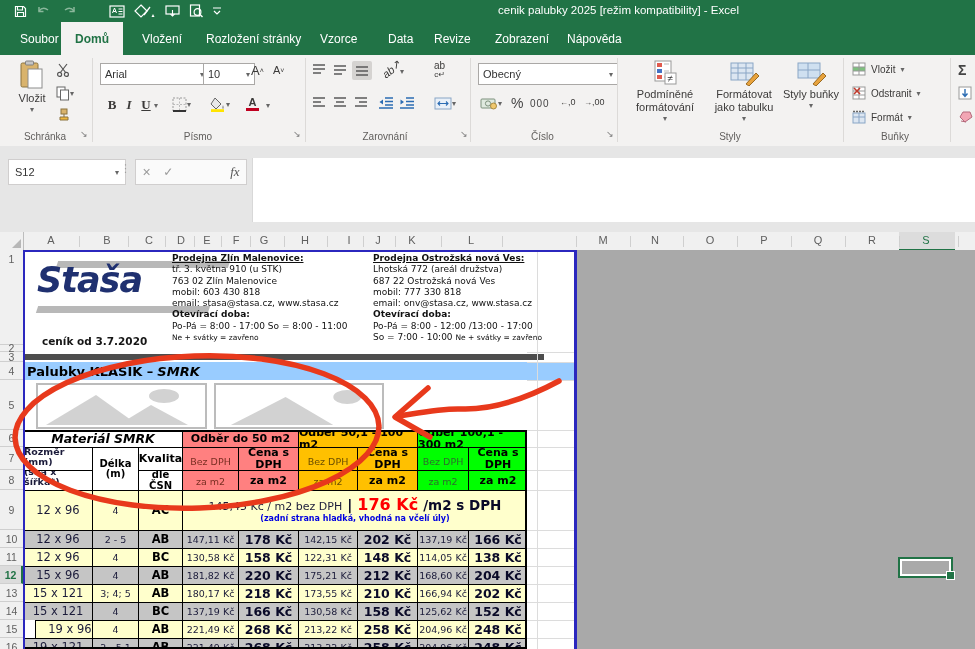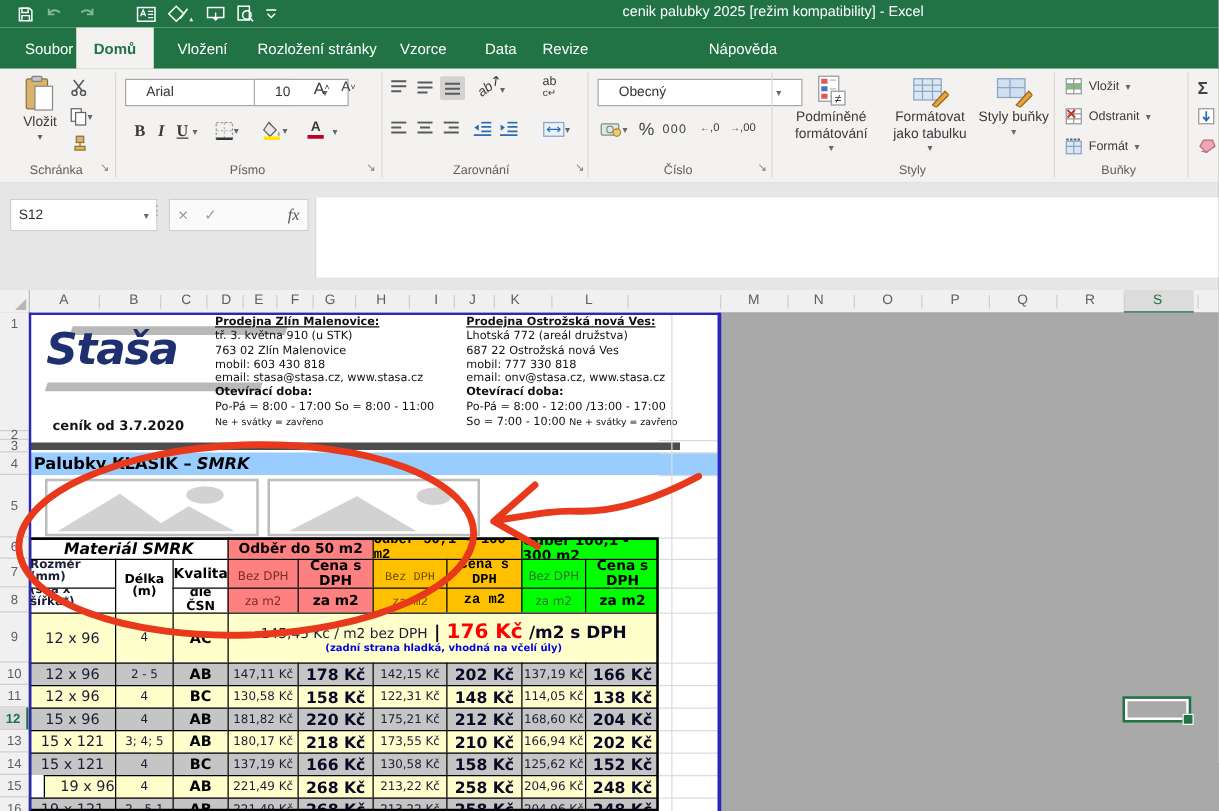--- a/index.html
+++ b/index.html
@@ -19,21 +19,21 @@
   .rtab.active{background:#f3f2f1;color:var(--excel_green);font-weight:bold;}
   .tellme{position:absolute;top:0;height:33px;display:flex;align-items:center;gap:9px;color:#fff;font-size:12px;}
 
   
   .ribbon{position:absolute;left:0;top:55px;width:975px;height:91px;background:#f3f2f1;
           border-bottom:1px solid #c8c6c4;font-size:11px;color:#444;overflow:hidden;}
   .rsep{position:absolute;top:3px;height:84px;width:1px;background:#dcdad8;}
   .grouplabel{position:absolute;top:76px;font-size:10px;color:#605e5c;text-align:center;white-space:nowrap;}
   .launcher{position:absolute;top:75px;font-size:9px;color:#7a7a7a;line-height:9px;}
   .combo{position:absolute;background:#fff;border:1px solid #aaa8a6;display:flex;align-items:center;
-         justify-content:space-between;padding:0 16px;font-size:11px;color:#333;}
+         justify-content:space-between;padding:0 4px;font-size:11px;color:#333;}
   .combo .car{font-size:8px;color:#666;}
   .btn{position:absolute;display:flex;align-items:center;justify-content:center;color:#3b3a39;}
   .car{font-size:8px;color:#666;}
   .bigbtn{position:absolute;display:flex;flex-direction:column;align-items:center;color:#3b3a39;}
   .bigbtn .lbl{font-size:11px;text-align:center;line-height:13px;margin-top:2px;white-space:pre-line;}
   .alnicon{display:block;}
   .fmtletter{font-size:13px;font-weight:bold;font-family:"Liberation Serif",serif;}
   .colorbar{display:block;width:13px;height:3px;margin-top:0px;}
   .mini{font-size:10px;}
 
@@ -89,21 +89,21 @@
            font-size:13px;font-weight:bold;color:#000;padding-left:4px;box-sizing:border-box;}
   .bluerow .em{font-style:italic;margin-left:4px;}
   .imgph{position:absolute;top:133px;height:46px;background:#fff;border:2px solid #bcbcbc;box-sizing:border-box;}
 
   
   .ptable-frame{position:absolute;left:0px;top:180px;width:504px;height:219px;
                 border:2px solid #000;box-sizing:border-box;pointer-events:none;}
   .cell{position:absolute;box-sizing:border-box;border-left:1px solid #000;border-top:1px solid #000;
         display:flex;align-items:center;justify-content:center;overflow:hidden;
         font-family:"DejaVu Sans",sans-serif;color:#1b1b3a;line-height:1.05;}
-  .bg-red{background:var(--tier_red);} .bg-org{background:var(--tier_orange);font-family:Liberation Mono, monospace;} .bg-grn{background:var(--tier_green);}
+  .bg-red{background:var(--tier_red);} .bg-org{background:var(--tier_orange);} .bg-grn{background:var(--tier_green);}
   .bg-yel{background:var(--row_yellow);} .bg-gry{background:var(--row_gray);} .bg-wht{background:#fff;}
   .t-group{font-size:11px;font-weight:bold;color:#000;}
   .t-mat{font-size:12.5px;font-weight:bold;font-style:italic;color:#000;}
   .t-sub-sm{font-size:9.5px;align-items:flex-end;padding-bottom:3px;}
   .txt-red{color:#7a2e22;} .txt-org{color:#6b4e00;} .txt-grn{color:#2e6b2e;}
   .t-sub-b{font-size:11px;font-weight:bold;color:#000;text-align:center;flex-wrap:wrap;
            align-content:center;white-space:pre-line;}
   .t-dim{font-size:11.5px;}
   .t-len{font-size:9.5px;}
   .t-q{font-size:11.5px;font-weight:bold;color:#000;}
@@ -189,20 +189,21 @@
   </div>
 
   <div class="tabrow">
     <div class="rtab" style="left:6px">Soubor</div>
     <div class="rtab active" style="left:61px">Domů</div>
     <div class="rtab" style="left:128px">Vložení</div>
     <div class="rtab" style="left:192px">Rozložení stránky</div>
     <div class="rtab" style="left:306px">Vzorce</div>
     <div class="rtab" style="left:374px">Data</div>
     <div class="rtab" style="left:420px">Revize</div>
+    <div class="rtab" style="left:481px">Zobrazení</div>
     <div class="rtab" style="left:553px">Nápověda</div>
   </div>
 
   <div class="ribbon">
 
     <div class="bigbtn" style="left:10px;top:5px;width:44px">
       <svg width="26" height="30" viewBox="0 0 26 30">
           <rect x="2" y="3" width="17" height="24" rx="1.5" fill="#d9b36c" stroke="#8a733f"></rect>
           <rect x="6.5" y="1" width="8" height="4" rx="1" fill="#c5c5c5" stroke="#808080"></rect>
           <rect x="9" y="9" width="14" height="19" fill="#fff" stroke="#8c8c8c"></rect>

